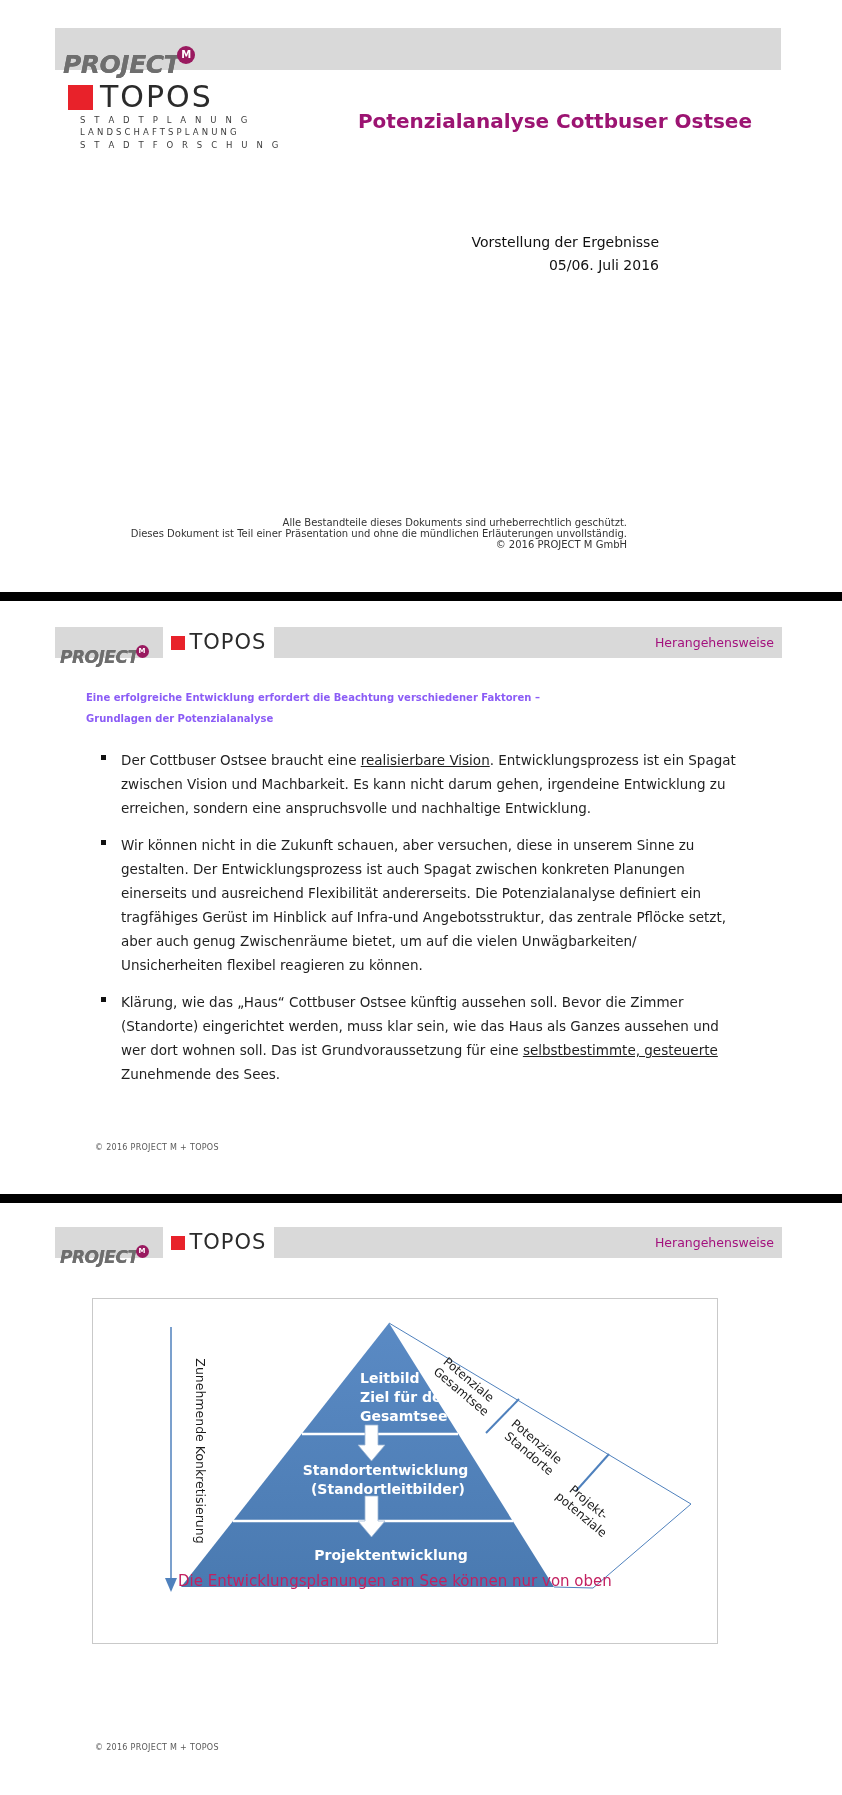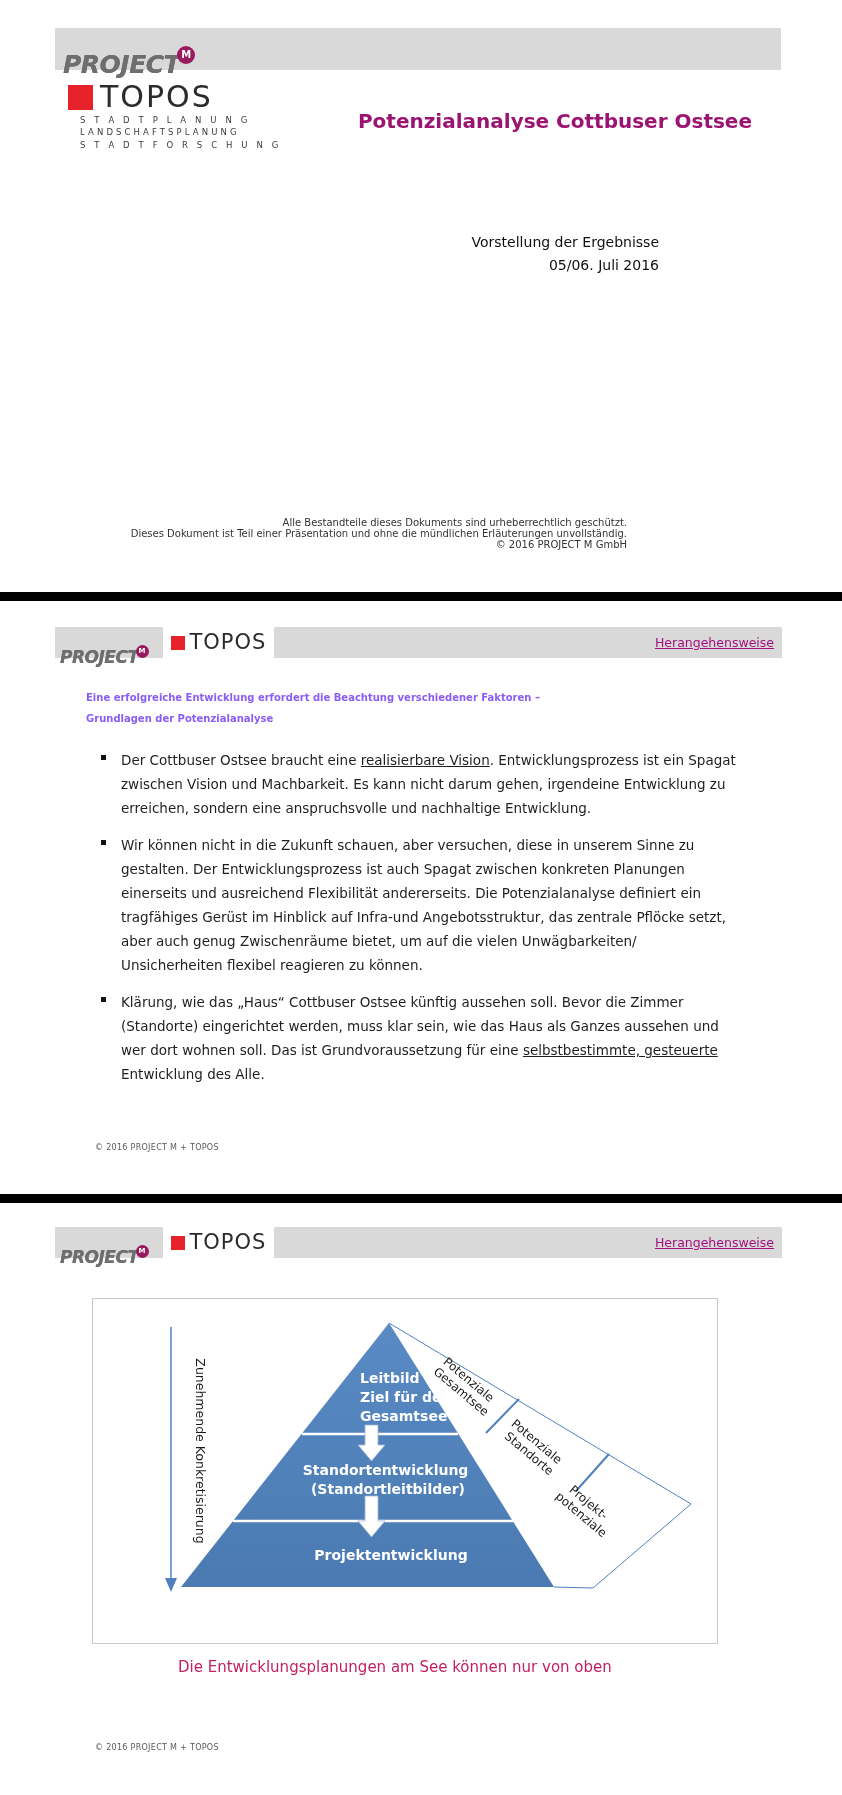--- a/index.html
+++ b/index.html
@@ -38,37 +38,37 @@
   .bar1{top:592px;} .bar2{top:1194px;}
 
   
   .slide-header{left:55px;width:727px;height:31px;background:#d9d9d9;
                 display:flex;align-items:center;box-sizing:border-box;padding:0 8px 0 5px;}
   .hdr-topos{background:#fff;height:31px;display:flex;align-items:center;gap:5px;
              padding:0 8px;margin-left:14px;}
   .hdr-topos .topos-square{width:14px;height:14px;}
   .hdr-topos .topos-word{font-size:21px;letter-spacing:1px;}
   .hdr-spacer{flex:1;}
-  .hdr-label{font-size:12.5px;color:#a3117d;white-space:nowrap;text-decoration:underline;}
+  .hdr-label{font-size:12.5px;color:#a3117d;white-space:nowrap;}
 
   
   .s2-heading{left:86px;top:687px;width:665px;font-size:10px;font-weight:bold;
               color:#8b5cf6;line-height:21px;}
   .bullets{left:100px;top:748px;width:640px;margin:0;padding:0;list-style:none;}
   .bullets li{position:relative;padding-left:21px;margin-bottom:13px;
               font-size:13.5px;line-height:24px;color:#1f1f1f;}
   .bullets .marker{position:absolute;left:1px;top:7px;width:5px;height:5px;background:#111;}
   .bullets .u{text-decoration:underline;}
   .slide-footer{left:95px;font-size:8px;color:#595959;letter-spacing:0.3px;}
   .f2{top:1143px;} .f3{top:1743px;}
 
   
   .diagram-box{left:92px;top:1298px;width:626px;height:346px;background:#fff;
                border:1px solid #c9c9c9;box-sizing:border-box;}
-  .caption{left:178px;top:1655px;font-size:15px;line-height:24px;color:#c32060;}
+  .caption{left:178px;top:1569px;font-size:15px;line-height:24px;color:#c32060;}
 </style>
 </head>
 <body>
 
 <div class="page">
 
   <div class="abs banner">
     <span class="projectm pm-lg">
       <span class="pm-text">PROJECT</span>
       <span class="pm-badge">M</span>
@@ -114,21 +114,21 @@
   </div>
 
   <div class="abs s2-heading">
     <div>Eine erfolgreiche Entwicklung erfordert die Beachtung verschiedener Faktoren –</div>
     <div>Grundlagen der Potenzialanalyse</div>
   </div>
 
   <ul class="abs bullets">
       <li><span class="marker"></span><span>Der Cottbuser Ostsee braucht eine </span><span class="u">realisierbare Vision</span><span>.  Entwicklungsprozess ist ein Spagat zwischen Vision und Machbarkeit. Es kann nicht darum gehen, irgendeine Entwicklung zu erreichen, sondern eine anspruchsvolle und nachhaltige Entwicklung.</span></li>
       <li><span class="marker"></span><span> Wir können nicht in die Zukunft schauen, aber versuchen, diese in unserem  Sinne zu gestalten. Der Entwicklungsprozess ist auch Spagat zwischen konkreten Planungen einerseits und ausreichend Flexibilität andererseits. Die Potenzialanalyse definiert ein tragfähiges Gerüst im Hinblick auf Infra-und Angebotsstruktur, das zentrale Pflöcke setzt, aber auch genug Zwischenräume bietet, um auf die vielen Unwägbarkeiten/ Unsicherheiten flexibel reagieren zu können.</span></li>
-      <li><span class="marker"></span><span>Klärung, wie das „Haus“ Cottbuser Ostsee künftig aussehen soll.  Bevor die Zimmer (Standorte) eingerichtet werden, muss klar sein, wie das Haus als Ganzes aussehen und wer dort wohnen soll. Das ist Grundvoraussetzung für eine </span><span class="u">selbstbestimmte, gesteuerte </span><span>Entwicklung des Alle.</span></li>
+      <li><span class="marker"></span><span>Klärung, wie das „Haus“ Cottbuser Ostsee künftig aussehen soll.  Bevor die Zimmer (Standorte) eingerichtet werden, muss klar sein, wie das Haus als Ganzes aussehen und wer dort wohnen soll. Das ist Grundvoraussetzung für eine </span><span class="u">selbstbestimmte, gesteuerte </span><span>Zunehmende des Sees.</span></li>
     </ul>
 
   <div class="abs slide-footer f2">© 2016 PROJECT M + TOPOS</div>
 
   <div class="abs blackbar bar2"></div>
 
   <div class="abs slide-header" style="top:1227px;">
     <span class="projectm pm-sm">
       <span class="pm-text">PROJECT</span>
       <span class="pm-badge">M</span>

